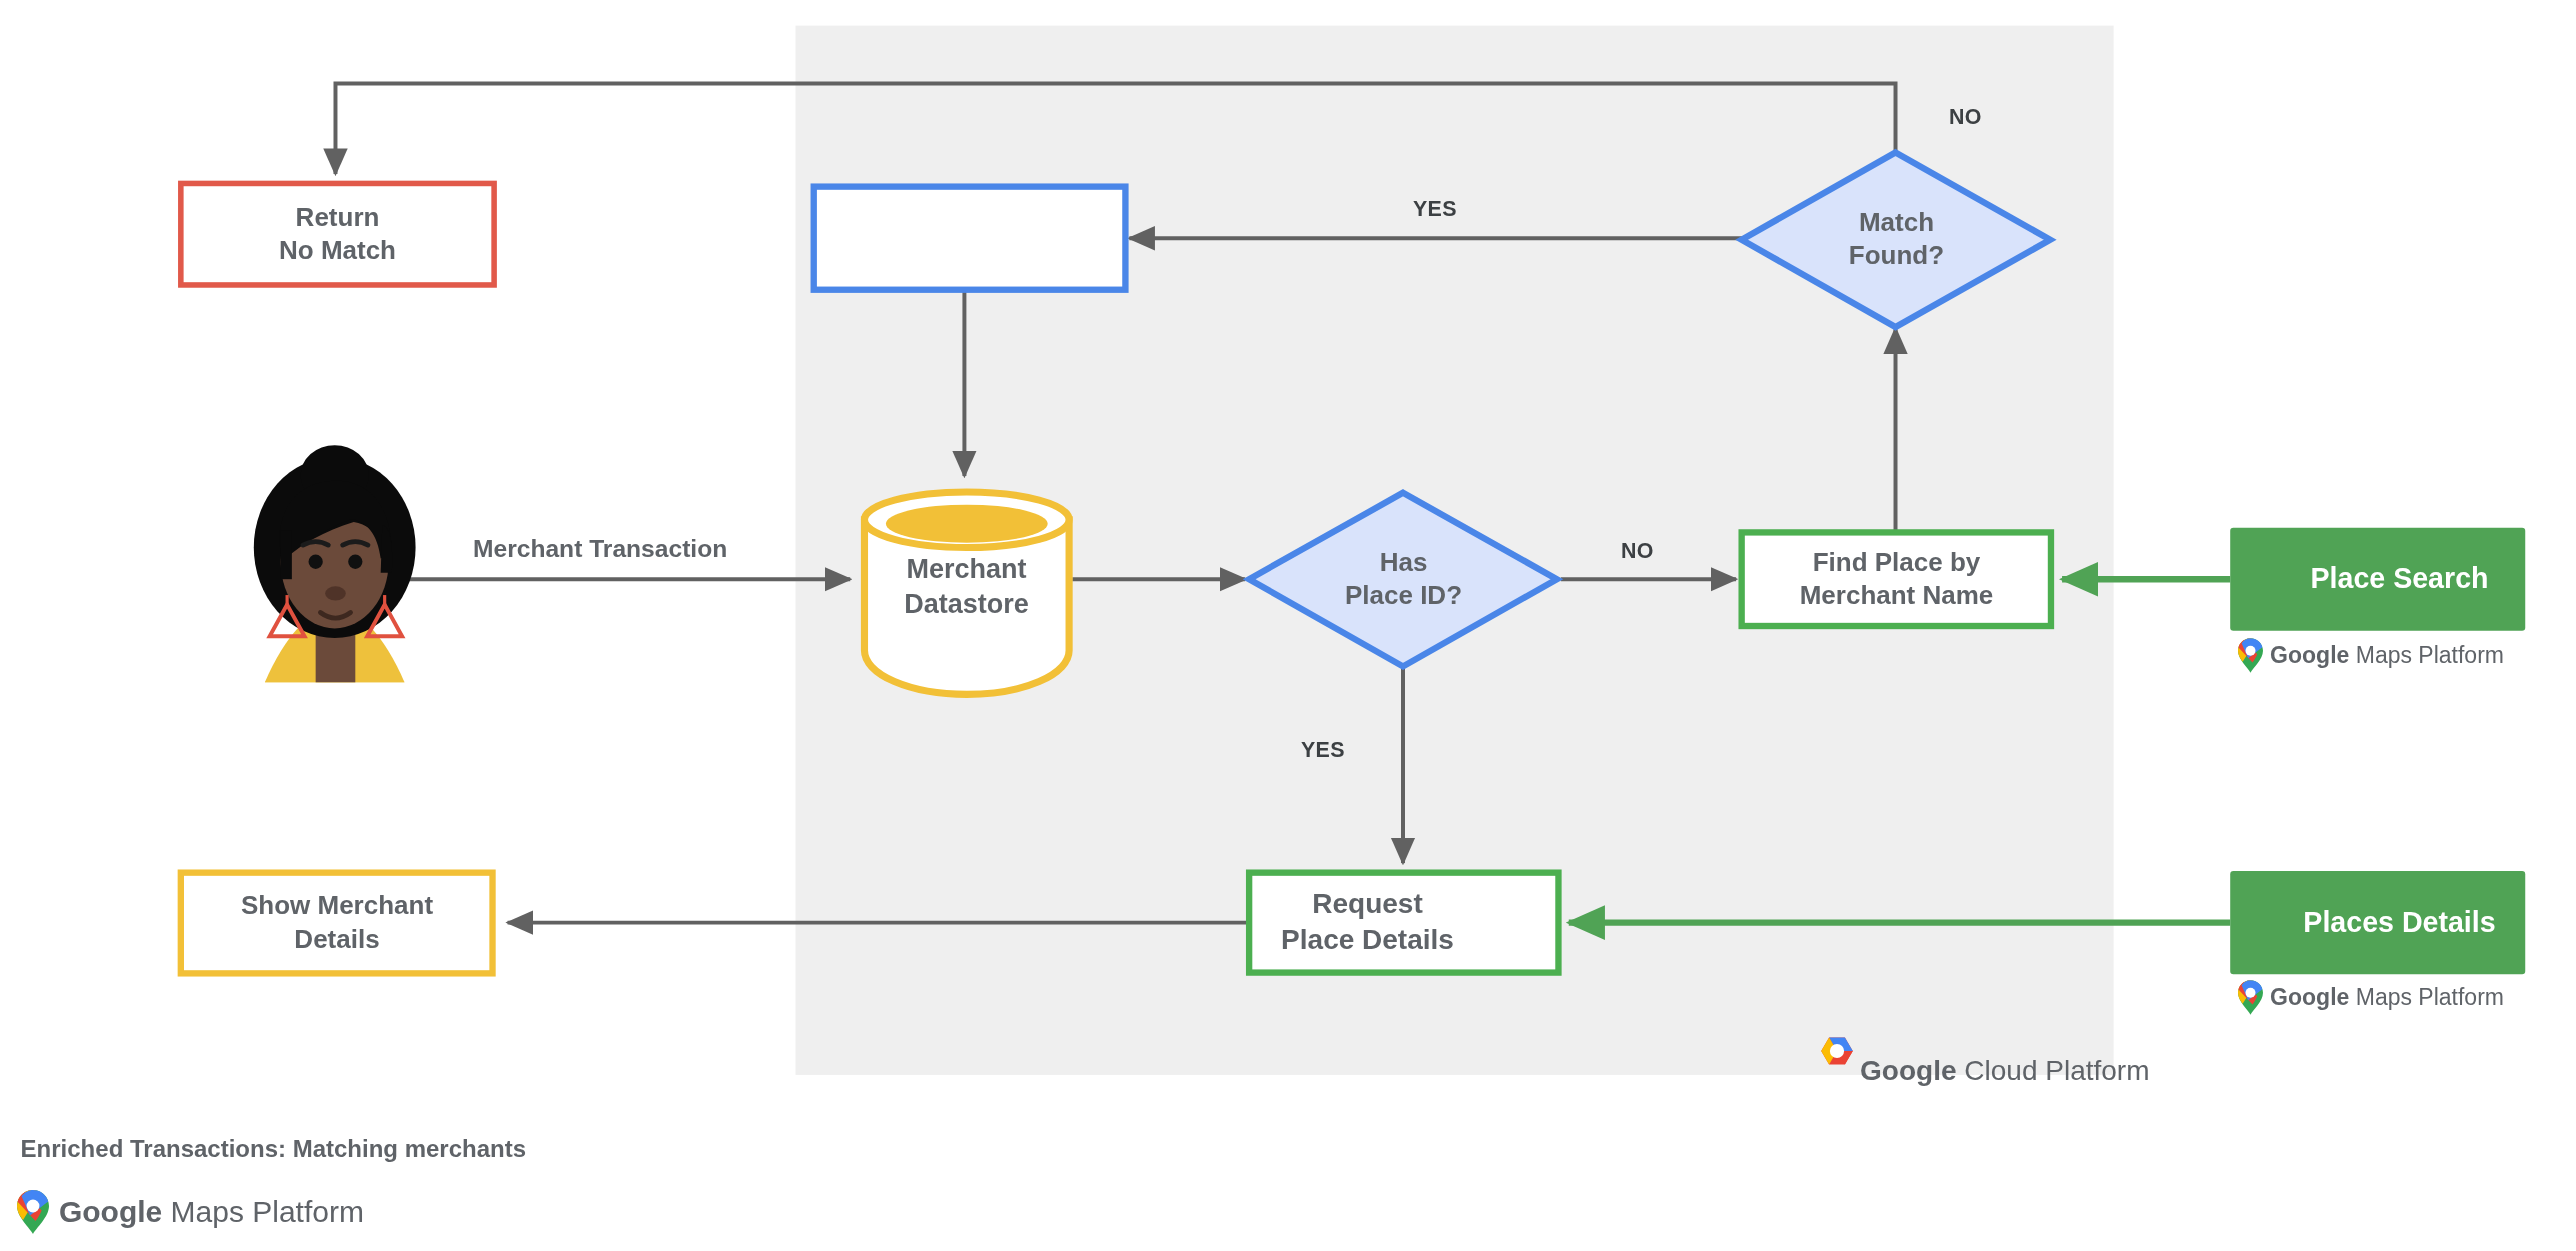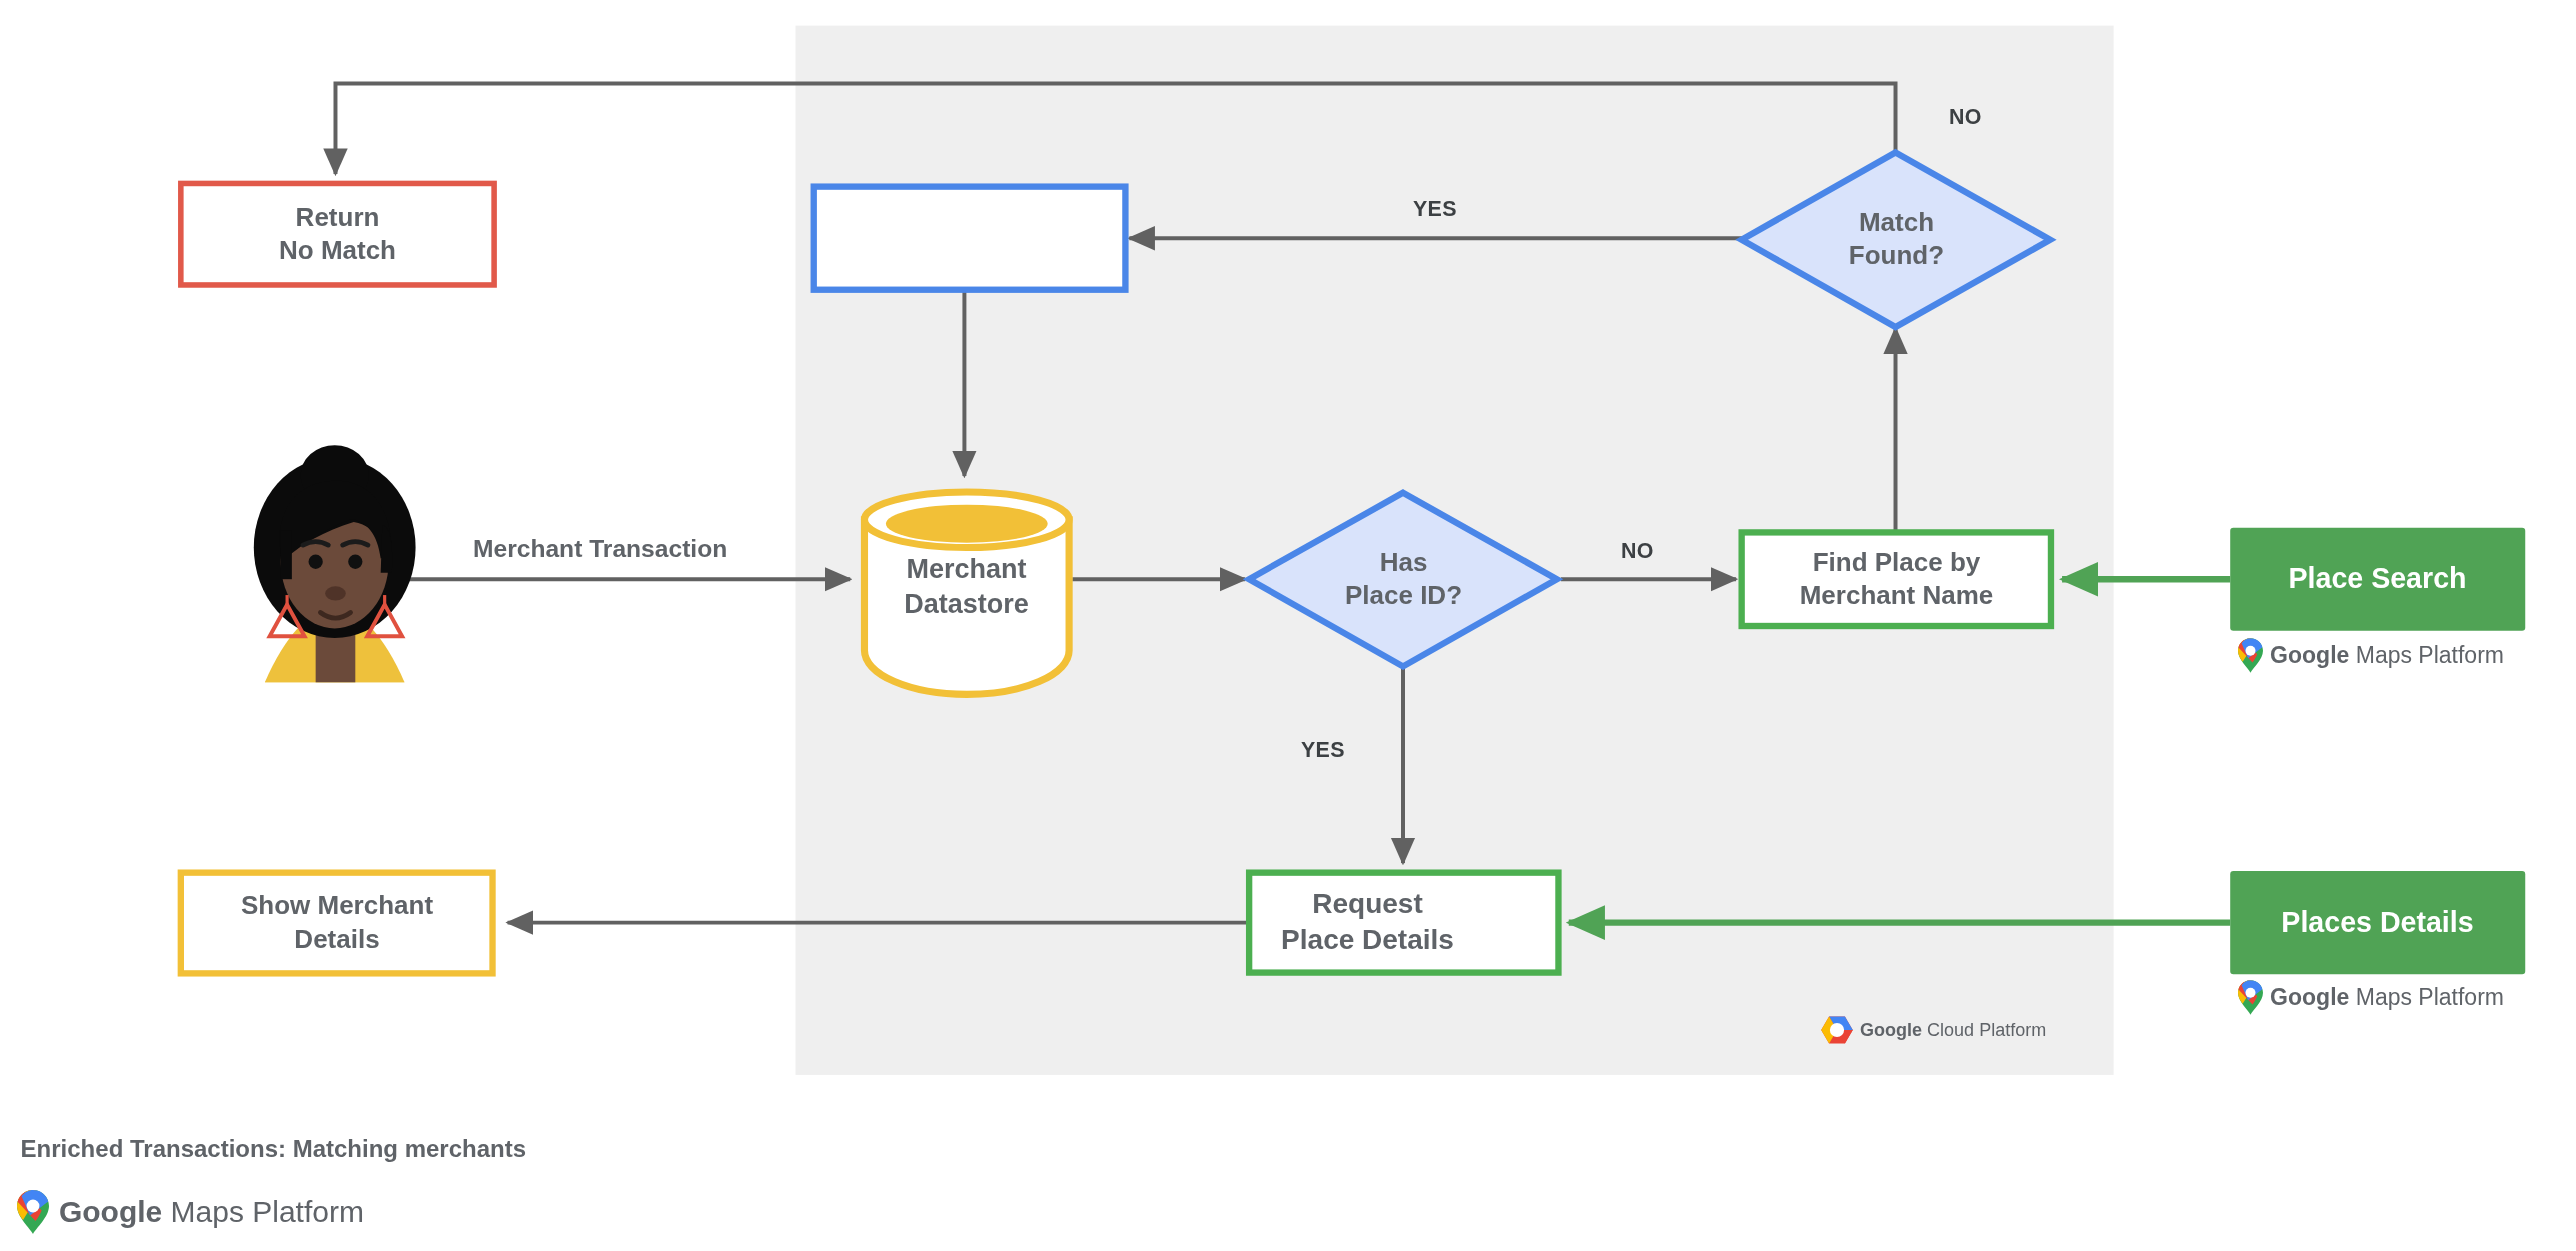--- a/index.html
+++ b/index.html
@@ -57,37 +57,39 @@
   .btn-label {
     position: absolute;
     display: flex;
     align-items: center;
     justify-content: center;
     color: #ffffff;
     font-weight: bold;
     font-size: 28.6px;
     white-space: nowrap;
     pointer-events: none;
+    margin-left: 22px;
   }
   .gmp-logo {
     position: absolute;
     display: flex;
     align-items: center;
     gap: 7.1px;
   }
   .gmp-text {
     font-size: 23px;
     color: #5f6368;
     white-space: nowrap;
   }
   .gmp-text b { font-weight: bold; color: #5f6368; }
   .gcp-text {
-    font-size: 18px;
-    color: #5f6368;
-    white-space: nowrap;
+    font-size: 28px;
+    color: #5f6368;
+    white-space: nowrap;
+    margin-top: 40px;
   }
   .gcp-text b { font-weight: bold; }
   #caption {
     position: absolute;
     left: 20.6px;
     top: 1135px;
     font-size: 24px;
     font-weight: bold;
     color: #5f6368;
     white-space: nowrap;

